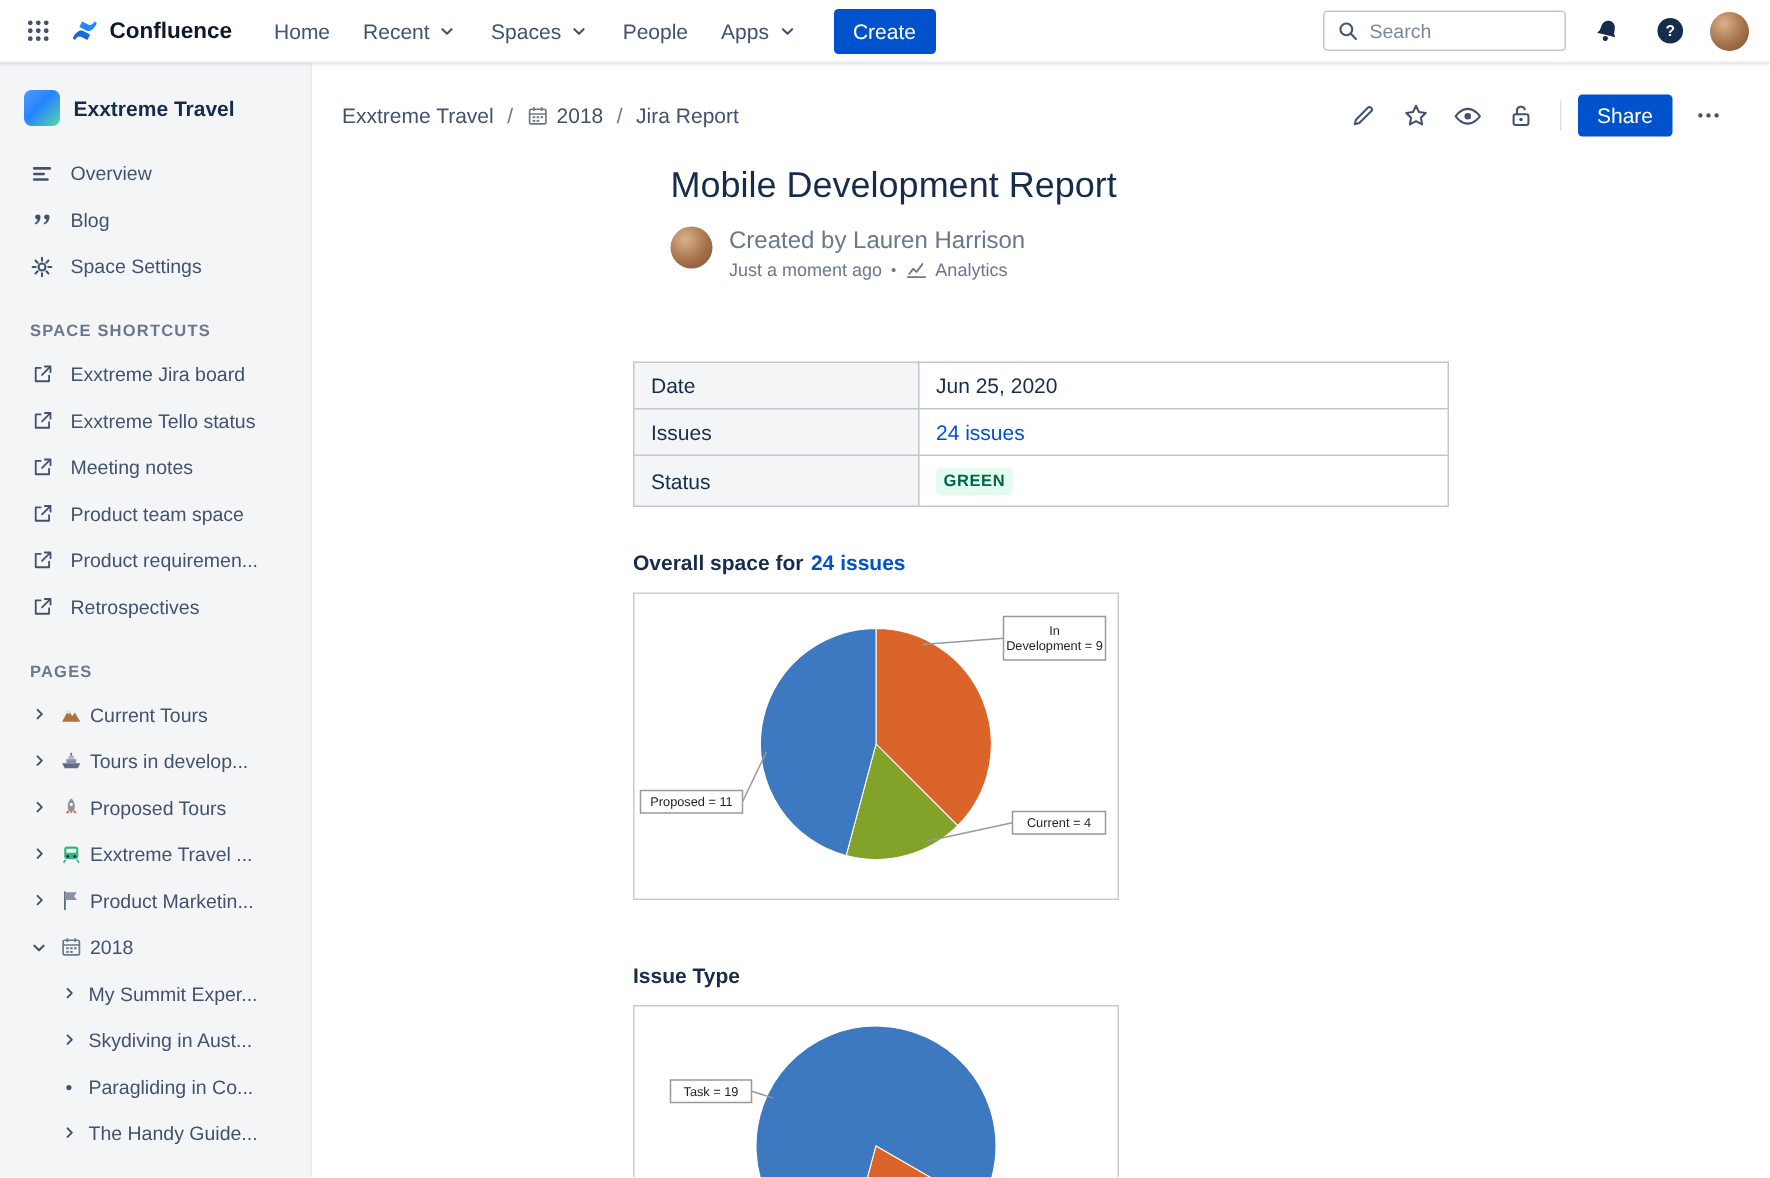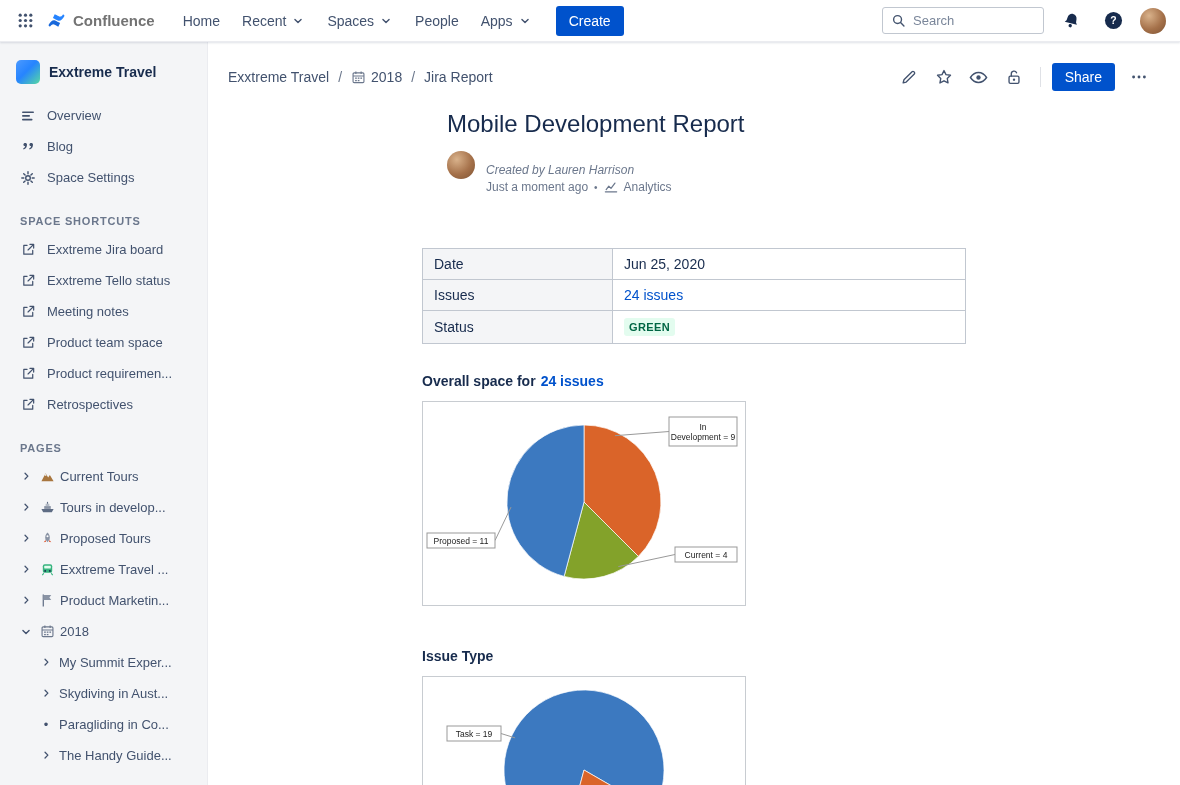--- a/index.html
+++ b/index.html
@@ -9,21 +9,21 @@
   svg{ display:block; }
 
   
   .topnav{ height:42px; display:flex; align-items:center; justify-content:space-between;
     padding:0 14px 0 10px; background:#fff; border-bottom:1px solid #EBECF0;
     box-shadow:0 1px 2px rgba(9,30,66,.13); position:relative; z-index:5; }
   .nav-left{ display:flex; align-items:center; gap:2px; }
   .icon-btn{ width:30px; height:30px; display:inline-flex; align-items:center; justify-content:center;
     background:none; border:none; border-radius:3px; cursor:pointer; }
   .brand{ display:flex; align-items:center; gap:6px; padding:0 10px 0 4px; cursor:pointer; text-decoration:none; }
-  .brand-text{ font-size:15px; font-weight:bold; color:#737373; }
+  .brand-text{ font-size:15px; font-weight:bold; color:#0f172a; }
   .menu{ display:flex; align-items:center; gap:2px; margin-left:6px; }
   .menu-item{ display:flex; align-items:center; gap:5px; padding:7px 10px; font-size:14px;
     color:#42526E; border-radius:3px; cursor:pointer; white-space:nowrap; }
   .create-btn{ margin-left:12px; background:#0052CC; color:#fff; font-size:14px; border:none;
     border-radius:3px; padding:7px 13px; cursor:pointer; font-family:inherit; }
   .nav-right{ display:flex; align-items:center; gap:12px; }
   .search-box{ display:flex; align-items:center; gap:7px; border:1px solid #C1C7D0; border-radius:3px;
     padding:5px 8px; width:162px; background:#fff; }
   .search-box input{ border:none; outline:none; background:transparent; font-size:13px;
     color:#6d28d9; width:100%; font-family:inherit; }
@@ -61,21 +61,21 @@
   .crumb-sep{ color:#6B778C; }
   .page-actions{ display:flex; align-items:center; gap:5px; color:#42526E; }
   .v-divider{ width:1px; height:20px; background:#DFE1E6; margin:0 6px; display:inline-block; }
   .share-btn{ background:#0052CC; color:#fff; border:none; border-radius:3px; font-size:14px;
     padding:6px 13px; cursor:pointer; font-family:inherit; margin-right:4px; }
 
   .content{ width:544px; margin:0 auto; }
   .page-title{ font-size:24px; font-weight:500; color:#172B4D; margin:18px 0 13px 25px; }
   .byline{ display:flex; gap:11px; margin-left:25px; align-items:flex-start; }
   .byline-avatar{ width:28px; height:28px; flex:none; cursor:pointer; }
-  .byline-line1{ font-size:12px; color:#6B778C; margin-top:12px;font-style:italic; }
+  .byline-line1{ font-size:16px; color:#6B778C; margin-top:1px; }
   .byline-line2{ display:flex; align-items:center; gap:6px; font-size:12px; color:#6B778C; margin-top:3px; }
   .byline-line2 .dot{ font-size:10px; }
   .analytics-link{ cursor:pointer; }
 
   table.info{ border-collapse:collapse; margin-top:54px; width:544px; }
   table.info td{ border:1px solid #C1C7D0; padding:7px 11px; font-size:14px; color:#172B4D; vertical-align:middle; }
   td.label-cell{ background:#F4F5F7; width:190px;margin-left:12px; }
   .lozenge{ display:inline-block; background:#E3FCEF; color:#006644; font-size:11px; font-weight:bold;
     letter-spacing:.4px; padding:2px 5px; border-radius:3px; line-height:1.3; }
   a.link{ color:#0052CC; text-decoration:none; cursor:pointer; }

